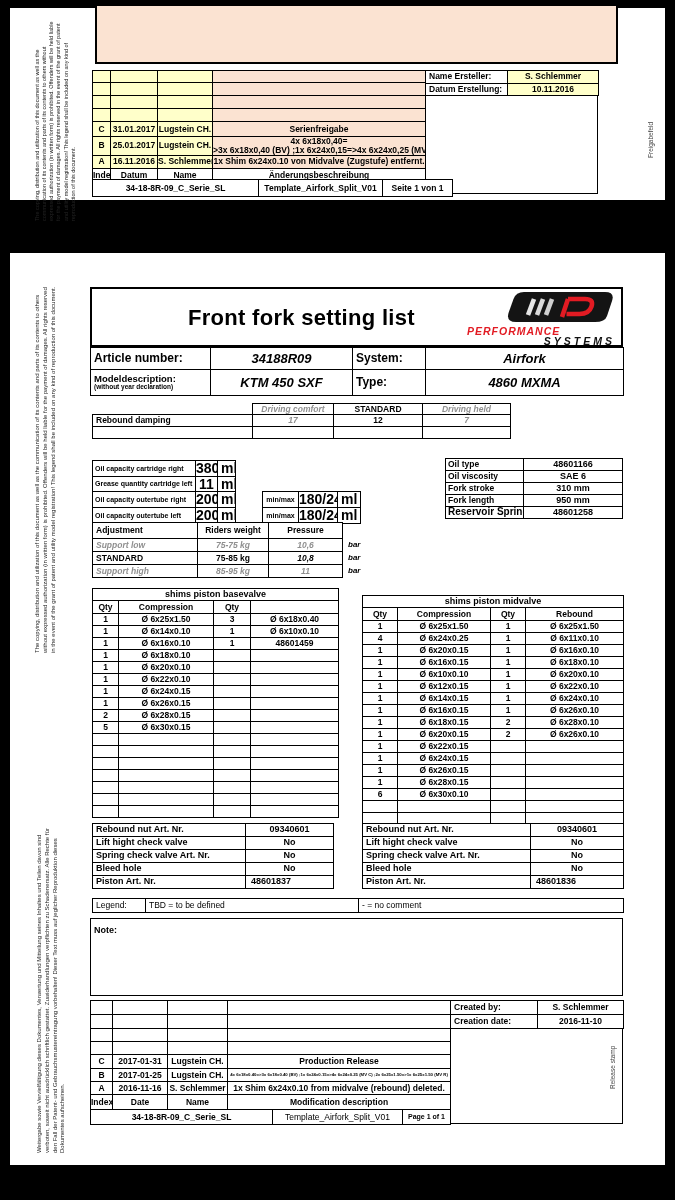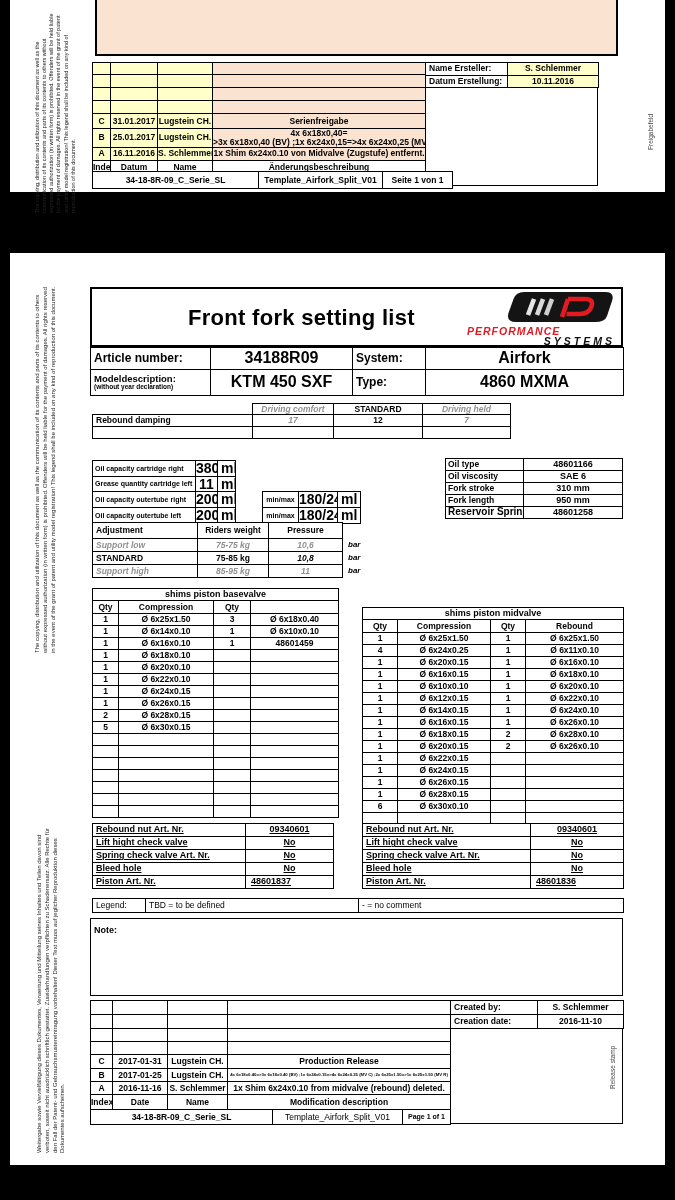--- a/index.html
+++ b/index.html
@@ -1,20 +1,20 @@
 <!DOCTYPE html>
 <html><head>
 <meta charset="utf-8">
 <style>
   * { margin:0; padding:0; box-sizing:border-box; }
   html,body { width:675px; height:1200px; }
   body { background:#000; position:relative; overflow:hidden;
          font-family:"Liberation Sans", sans-serif; color:#000; }
   .page { position:absolute; left:10px; width:655px; background:#fff; }
-  #page1 { top:0; height:192px; }
+  #page1 { top:8px; height:192px; }
   #page2 { top:253px; height:912px; }
 
   .vtext { position:absolute; transform-origin:0 0; transform:rotate(-90deg);
            font-size:6px; line-height:1.3; color:#222; }
 
   .t { border-collapse:collapse; table-layout:fixed; position:absolute; background:#fff; }
   .t td { border:1.5px solid #000; overflow:hidden; white-space:nowrap;
           font-weight:bold; font-size:9px; vertical-align:middle; line-height:1.05; }
   .c { text-align:center; }
   .l { text-align:left; padding-left:3px; }
@@ -54,21 +54,21 @@
   #p2-title { position:absolute; left:96px; top:16px; font-size:22px; font-weight:bold; letter-spacing:0.3px; }
   #logo { position:absolute; right:6px; top:2px; width:150px; text-align:right; }
   #logo-line1 { font-size:10.5px; font-weight:bold; font-style:italic; color:#e21b23;
                 letter-spacing:1px; text-align:left; padding-left:2px; margin-top:-2px; }
   #logo-line2 { font-size:10.5px; font-weight:bold; font-style:italic; color:#111;
                 letter-spacing:3px; margin-top:-2px; }
 
   #meta { left:80px; top:94px; width:533px; }
   #meta tr:nth-child(1){height:22px} #meta tr:nth-child(2){height:26px}
   #meta td { font-size:12px; }
-  #meta td.big { font-size:16px; }
+  #meta td.big { font-size:13px;font-style:italic; }
   .sub { font-size:6.5px; font-weight:bold; display:block; line-height:1; }
 
   #damping { left:82px; top:150px; width:418px; }
   #damping tr:nth-child(1){height:11px} #damping tr:nth-child(2){height:12px}
   #damping tr:nth-child(3){height:12px} #damping tr:nth-child(4){height:13px}
   #damping td { font-size:8.5px; }
 
   #oil { left:82px; top:207px; width:268px; }
   #oil tr { height:12px; }
   #oil td { font-size:14px; }
@@ -83,25 +83,25 @@
   #adjust tr:nth-child(1){height:16px}
   #adjust tr:nth-child(2),#adjust tr:nth-child(3),#adjust tr:nth-child(4){height:13px}
   #adjust td { font-size:8.5px; }
   .bar { position:absolute; left:338px; width:24px; height:13px; font-size:8px;
          font-weight:bold; font-style:italic; line-height:13px; }
 
   .shims tr { height:12px; }
   .shims td { font-size:8.5px; }
   .shims .ttl { font-weight:600; font-size:9px; height:11px; }
   #basevalve { left:82px; top:335px; width:246px; }
-  #midvalve  { left:352px; top:354px; width:261px; }
+  #midvalve  { left:352px; top:342px; width:261px; }
 
   #vinfo-l { left:82px; top:570px; width:241px; }
   #vinfo-r { left:352px; top:570px; width:261px; }
-  #vinfo-l tr, #vinfo-r tr { height:13px;text-decoration:underline; }
+  #vinfo-l tr, #vinfo-r tr { height:13px; }
 
   #legend { left:82px; top:645px; width:531px; }
   #legend tr { height:14px;margin-left:46px; }
   #legend td { font-size:8.5px; }
 
   #note-box { left:80px; top:665px; width:533px; height:78px; }
   #note-box span { font-size:9px; font-weight:bold; padding:2px 0 0 3px; display:inline-block; }
 
   #rev2 { left:80px; top:747px; width:360px; }
   #rev2 td { font-size:8.5px; }

